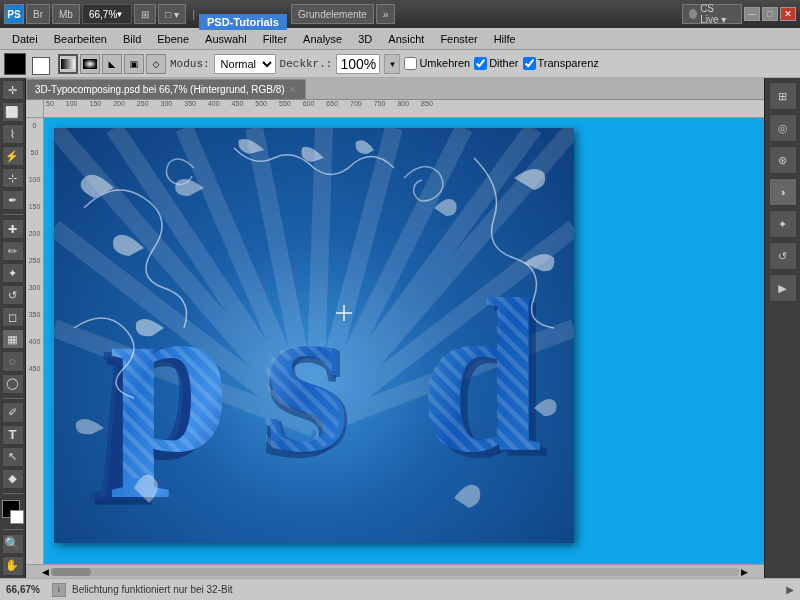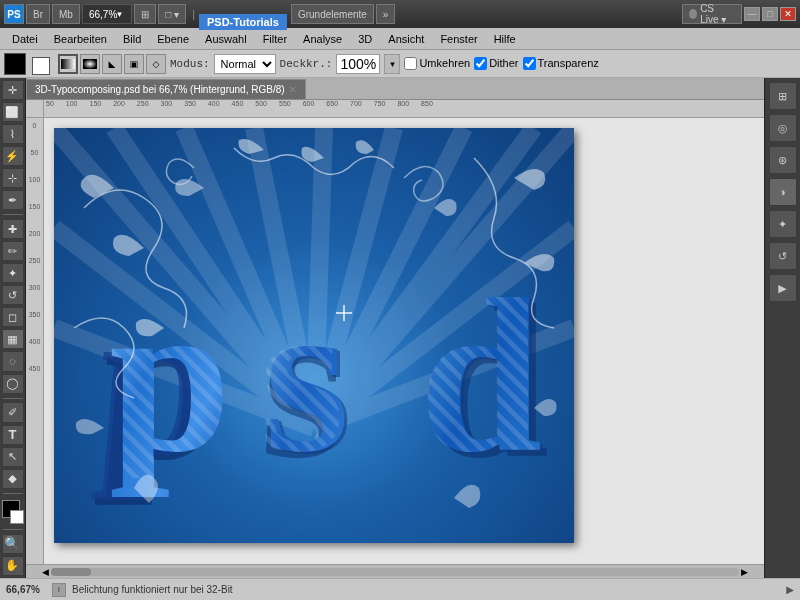--- a/index.html
+++ b/index.html
@@ -82,21 +82,21 @@
       color: #ddd;
     }
     .tool-sep { width: 20px; height: 1px; background: #666; margin: 2px 0; }
     .tool-color-fg { width: 18px; height: 18px; background: #000; border: 1px solid #888; position: relative; }
     .tool-color-bg { width: 14px; height: 14px; background: #fff; border: 1px solid #888; position: absolute; top: 10px; left: 8px; }
     .tool-colors { position: relative; width: 22px; height: 26px; margin: 2px 0; }
 
     
     #canvas-area {
       flex: 1;
-      background: #e5e5e5;
+      background: #0ea5e9;
       display: flex;
       flex-direction: column;
       overflow: hidden;
       position: relative;
     }
 
     
     #tab-bar {
       height: 22px;
       background: #b0b0b0;

